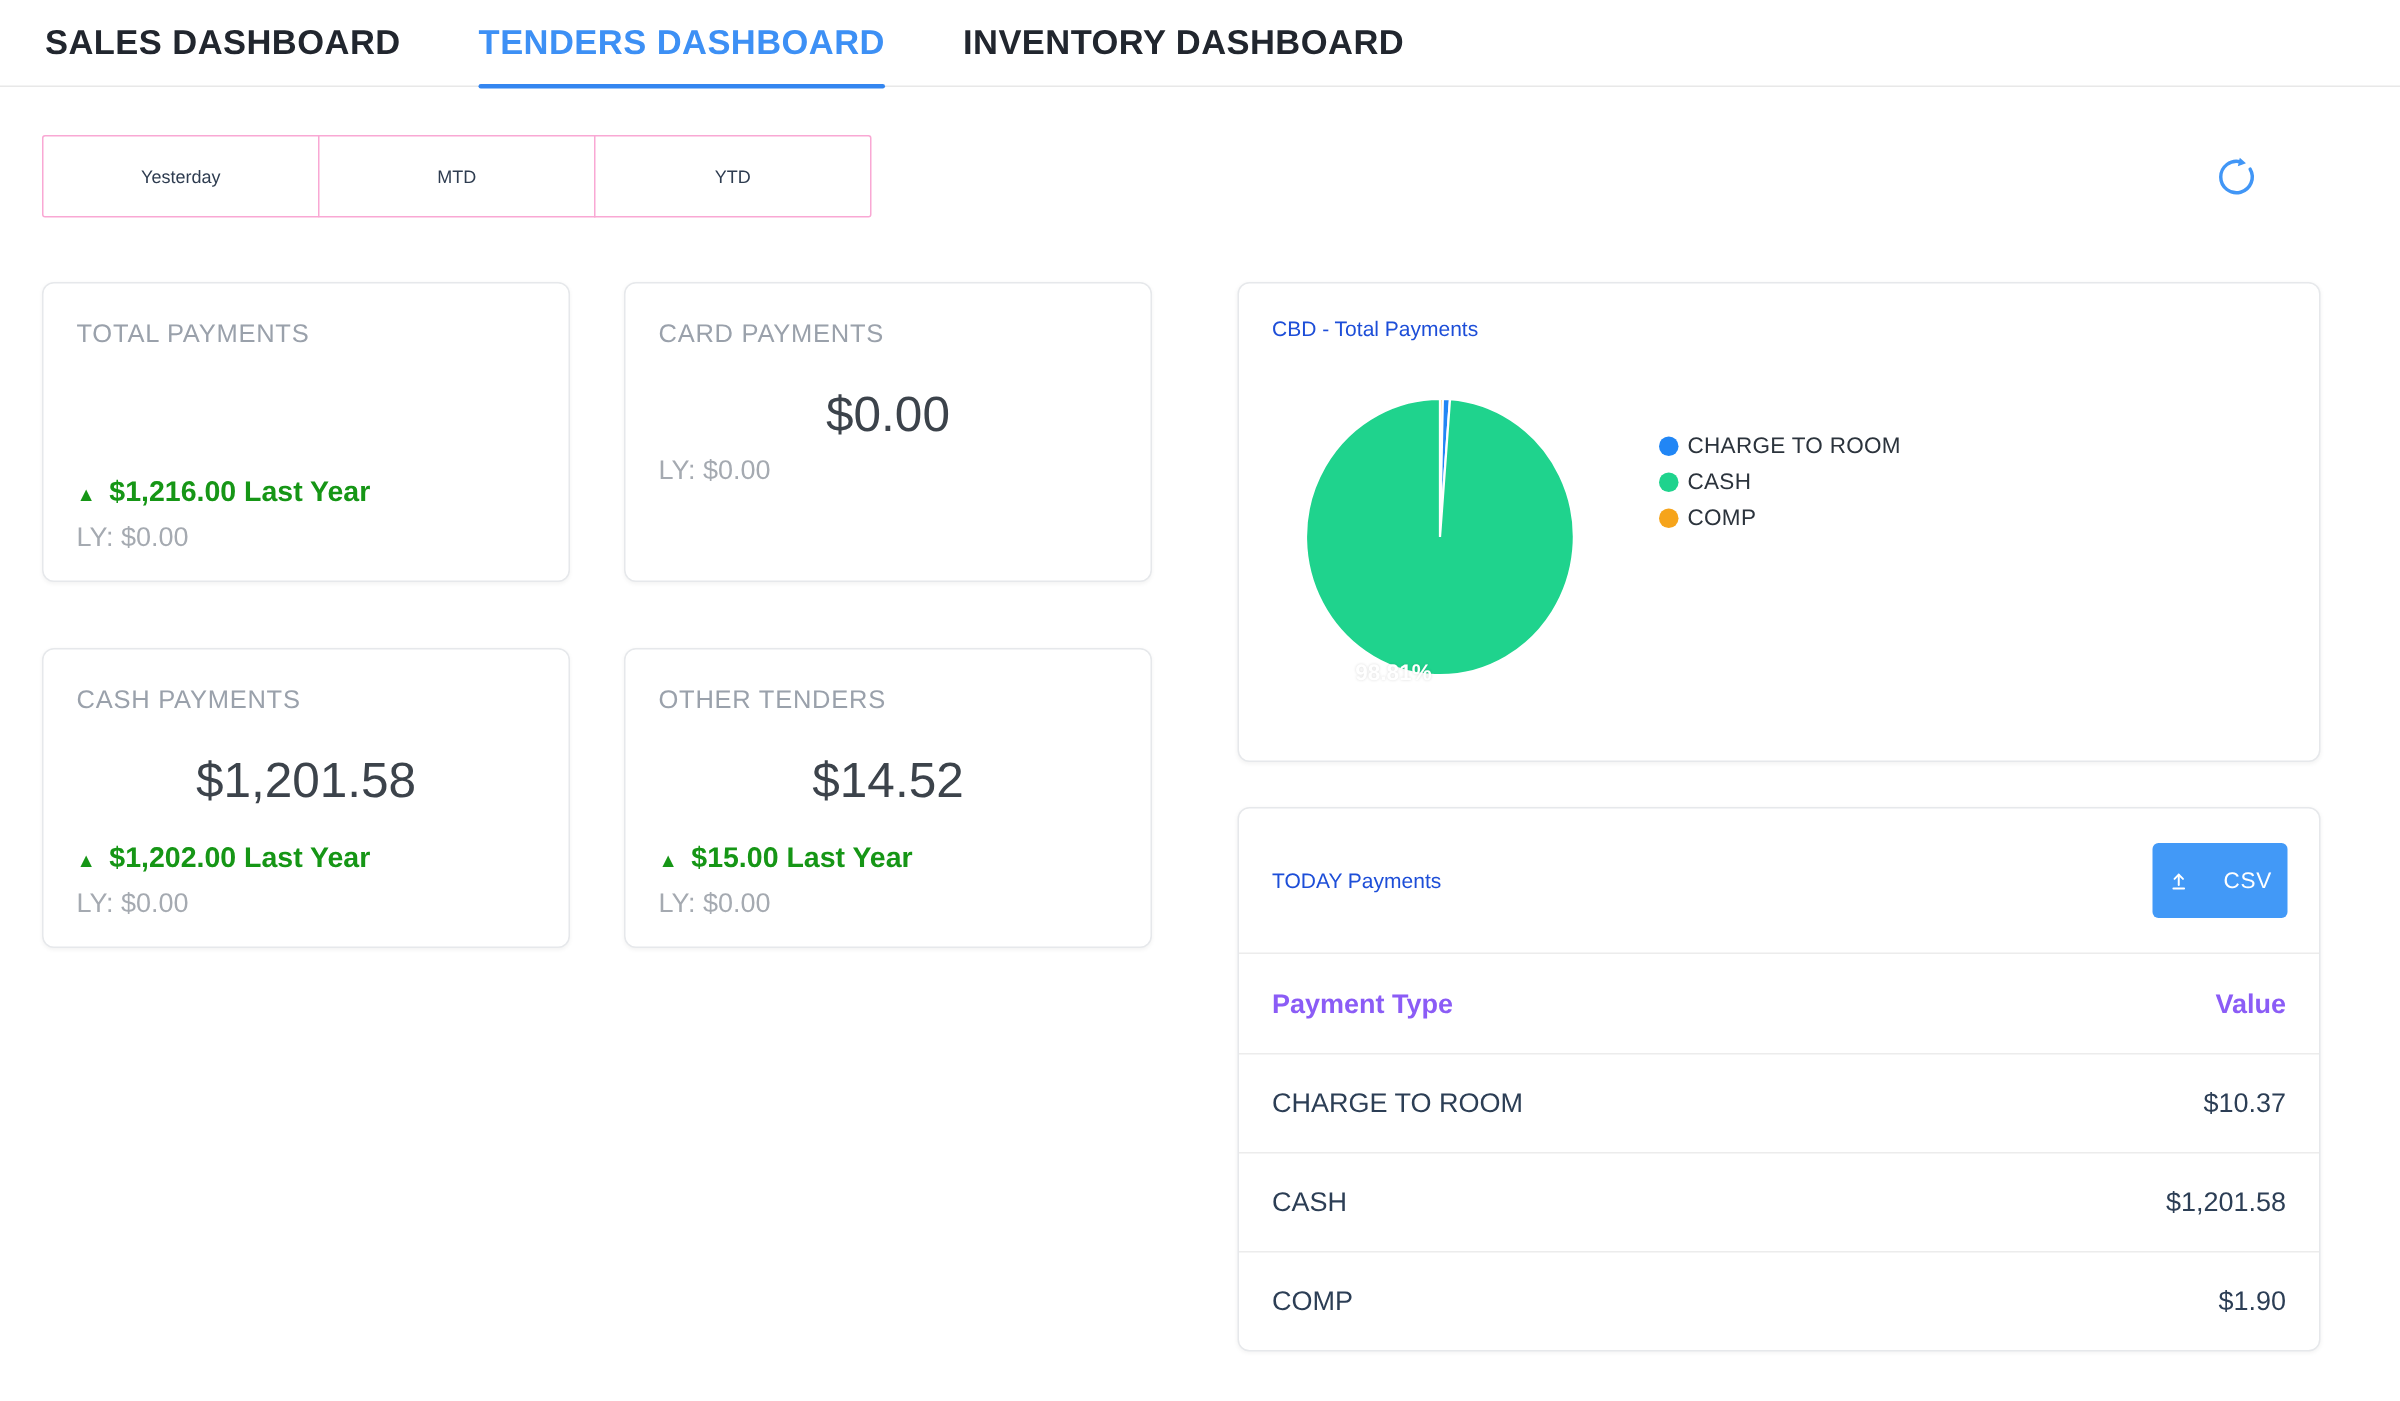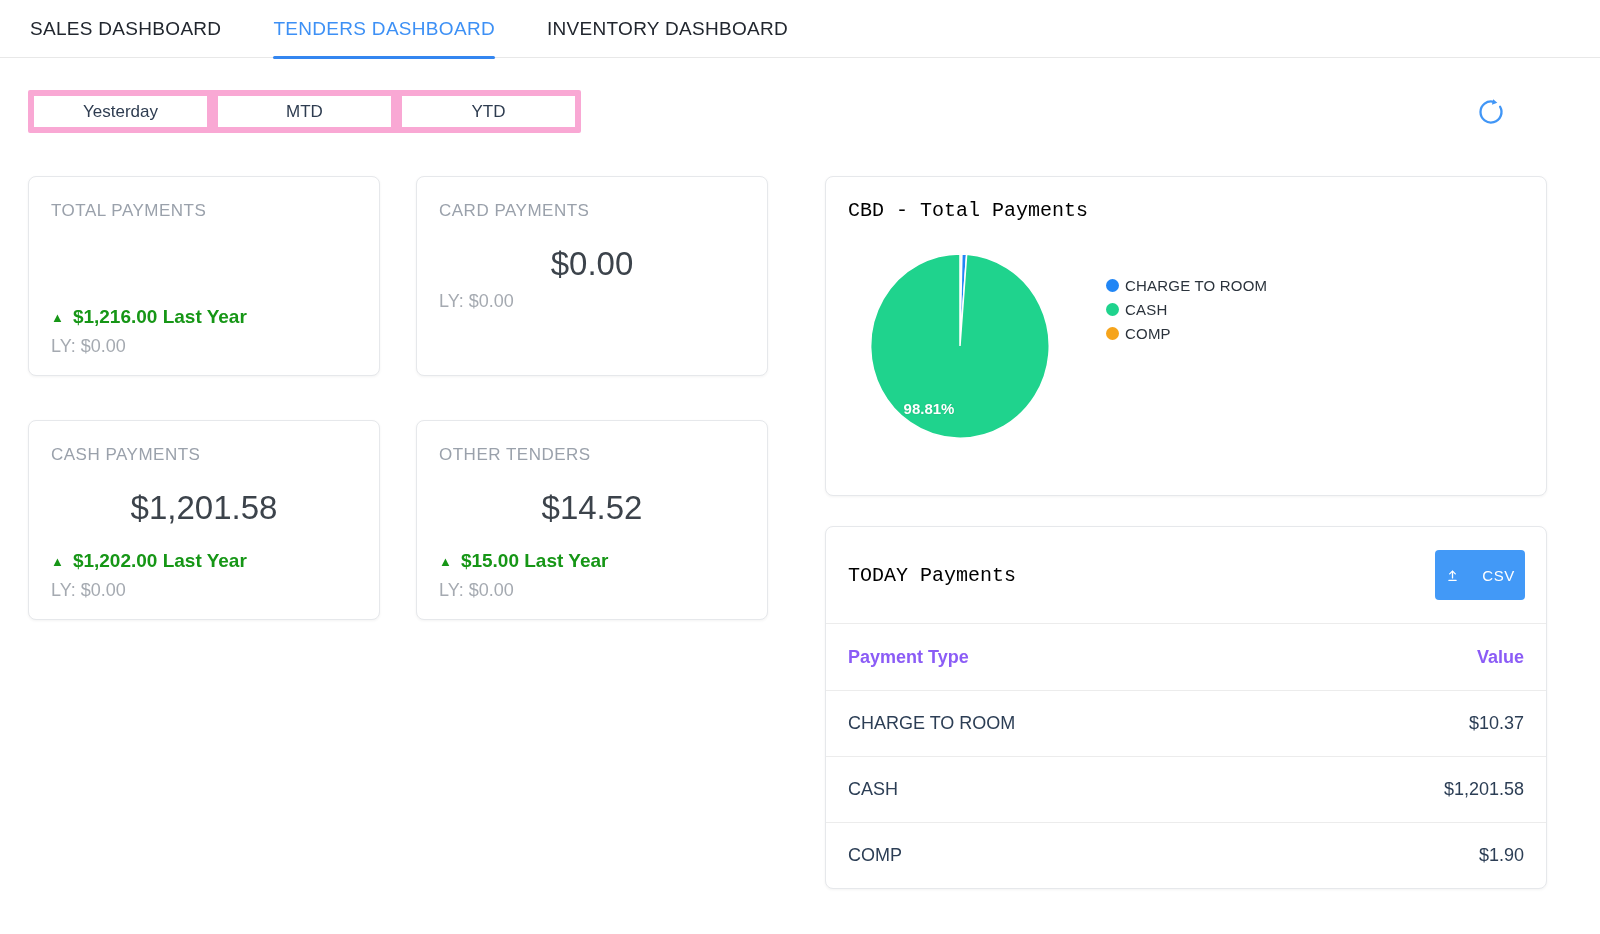--- a/index.html
+++ b/index.html
@@ -3,31 +3,31 @@
 <meta charset="utf-8">
 <style>
   * { margin:0; padding:0; box-sizing:border-box; }
   html,body { width:1600px; height:934px; background:#fff;
     font-family:"Liberation Sans", sans-serif; color:#22262c; overflow:hidden; }
 
   
   .tabbar { position:relative; height:58px; border-bottom:1px solid #e8e8e8;
     display:flex; align-items:center; padding-left:30px; }
   .tab { position:relative; height:58px; display:flex; align-items:center;
-    margin-right:52px; font-size:19px; font-weight:400; letter-spacing:.3px;
+    margin-right:52px; font-size:23px; font-weight:700; letter-spacing:.3px;
     color:#21262e; cursor:pointer; white-space:nowrap; }
   .tab.active { color:#3d90f5; }
   .tab.active::after { content:""; position:absolute; left:0; right:0; bottom:-1px;
     height:3px; background:#3486f0; border-radius:2px; }
 
   
   .filter-row { display:flex; align-items:center; margin:32px 28px 0 28px; }
   .btn-group { display:flex; }
-  .filter-btn { width:185px; height:43px; background:#fff; border:6px solid #f9a8d4;
-    margin-left:-1px; font-size:17px; color:#2e3c50; display:flex;
+  .filter-btn { width:185px; height:55px; background:#fff; border:1px solid #f9a8d4;
+    margin-left:-1px; font-size:12px; color:#2e3c50; display:flex;
     align-items:center; justify-content:center; cursor:pointer; }
   .filter-btn:first-child { margin-left:0; border-radius:2px 0 0 2px; }
   .filter-btn:last-child { border-radius:0 2px 2px 0; }
   .filter-btn.active { background:#4299f7; border-color:#4299f7; color:#fff; }
   .refresh-btn { margin-left:auto; margin-right:64px; width:34px; height:34px;
     background:none; border:none; cursor:pointer; display:flex; align-items:center;
     justify-content:center; }
 
   
   .main { display:flex; margin:43px 28px 0 28px; align-items:flex-start; }
@@ -42,23 +42,23 @@
   .stat-value { font-size:33px; color:#3c434b; text-align:center; margin-top:24px; }
   .stat-delta { margin-top:auto; font-size:19px; font-weight:700; color:#169616;
     display:flex; align-items:center; }
   .stat-delta .up-arrow-icon { font-size:13px; margin-right:9px; color:#169616; }
   .stat-delta.neutral { color:#9aa1ab; font-weight:400; }
   .stat-ly { margin-top:8px; font-size:18px; color:#a5aab1; }
 
   
   .pie-card { position:relative; height:320px; border:1px solid #e6e8eb; border-radius:8px;
     background:#fff; box-shadow:0 1px 3px rgba(0,0,0,.05); padding:22px; }
-  .card-title { font-size:20px; font-weight:500; color:#000000;font-family:Liberation Mono, monospace; }
+  .card-title { font-size:14px; font-weight:500; color:#1d4ed8; }
   .pie-wrap { position:absolute; left:40px; top:72px; width:188px; height:194px; }
-  .pie-label { position:absolute; left:103px; top:231px; transform:translate(-50%,-50%);
+  .pie-label { position:absolute; left:103px; top:260px; transform:translate(-50%,-50%);
     color:#fff; font-weight:700; font-size:15px; text-shadow:0 0 2px rgba(0,0,0,.15); }
   .legend { position:absolute; left:280px; top:96px; display:flex;
     flex-direction:column; }
   .legend-item { display:flex; align-items:center; height:24px; }
   .legend-dot { width:13px; height:13px; border-radius:50%; margin-right:6px; flex:none; }
   .legend-text { font-size:15px; color:#2b333c; letter-spacing:.2px; }
 
   
   .table-card { margin-top:30px; border:1px solid #e6e8eb; border-radius:8px;
     background:#fff; box-shadow:0 1px 3px rgba(0,0,0,.05); overflow:hidden; }

